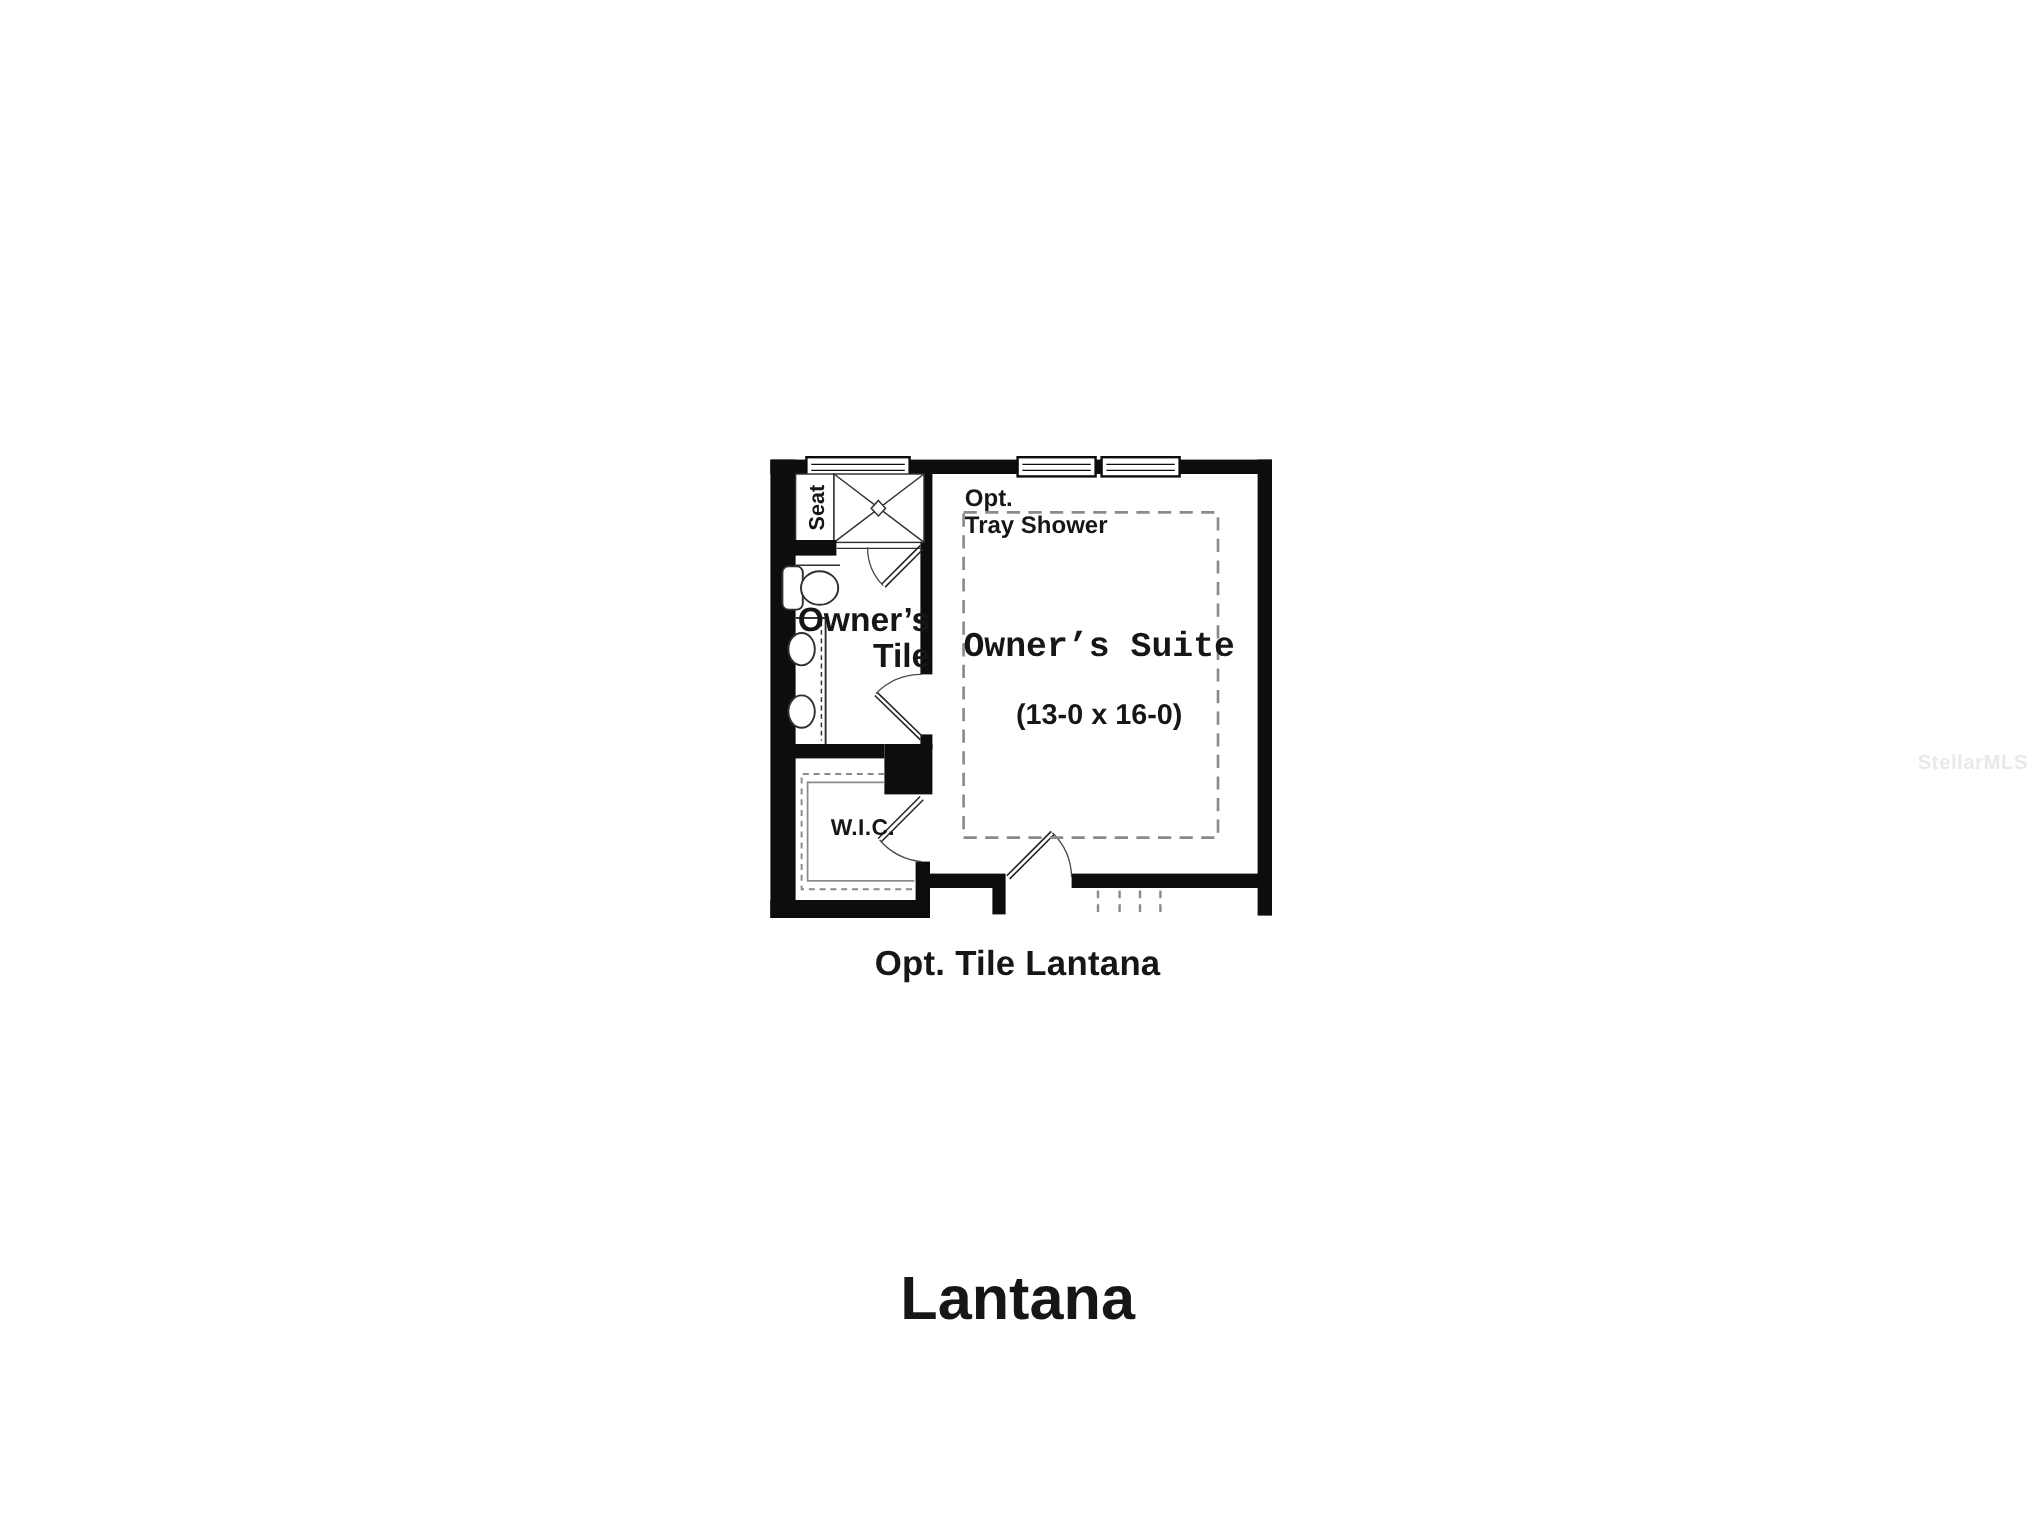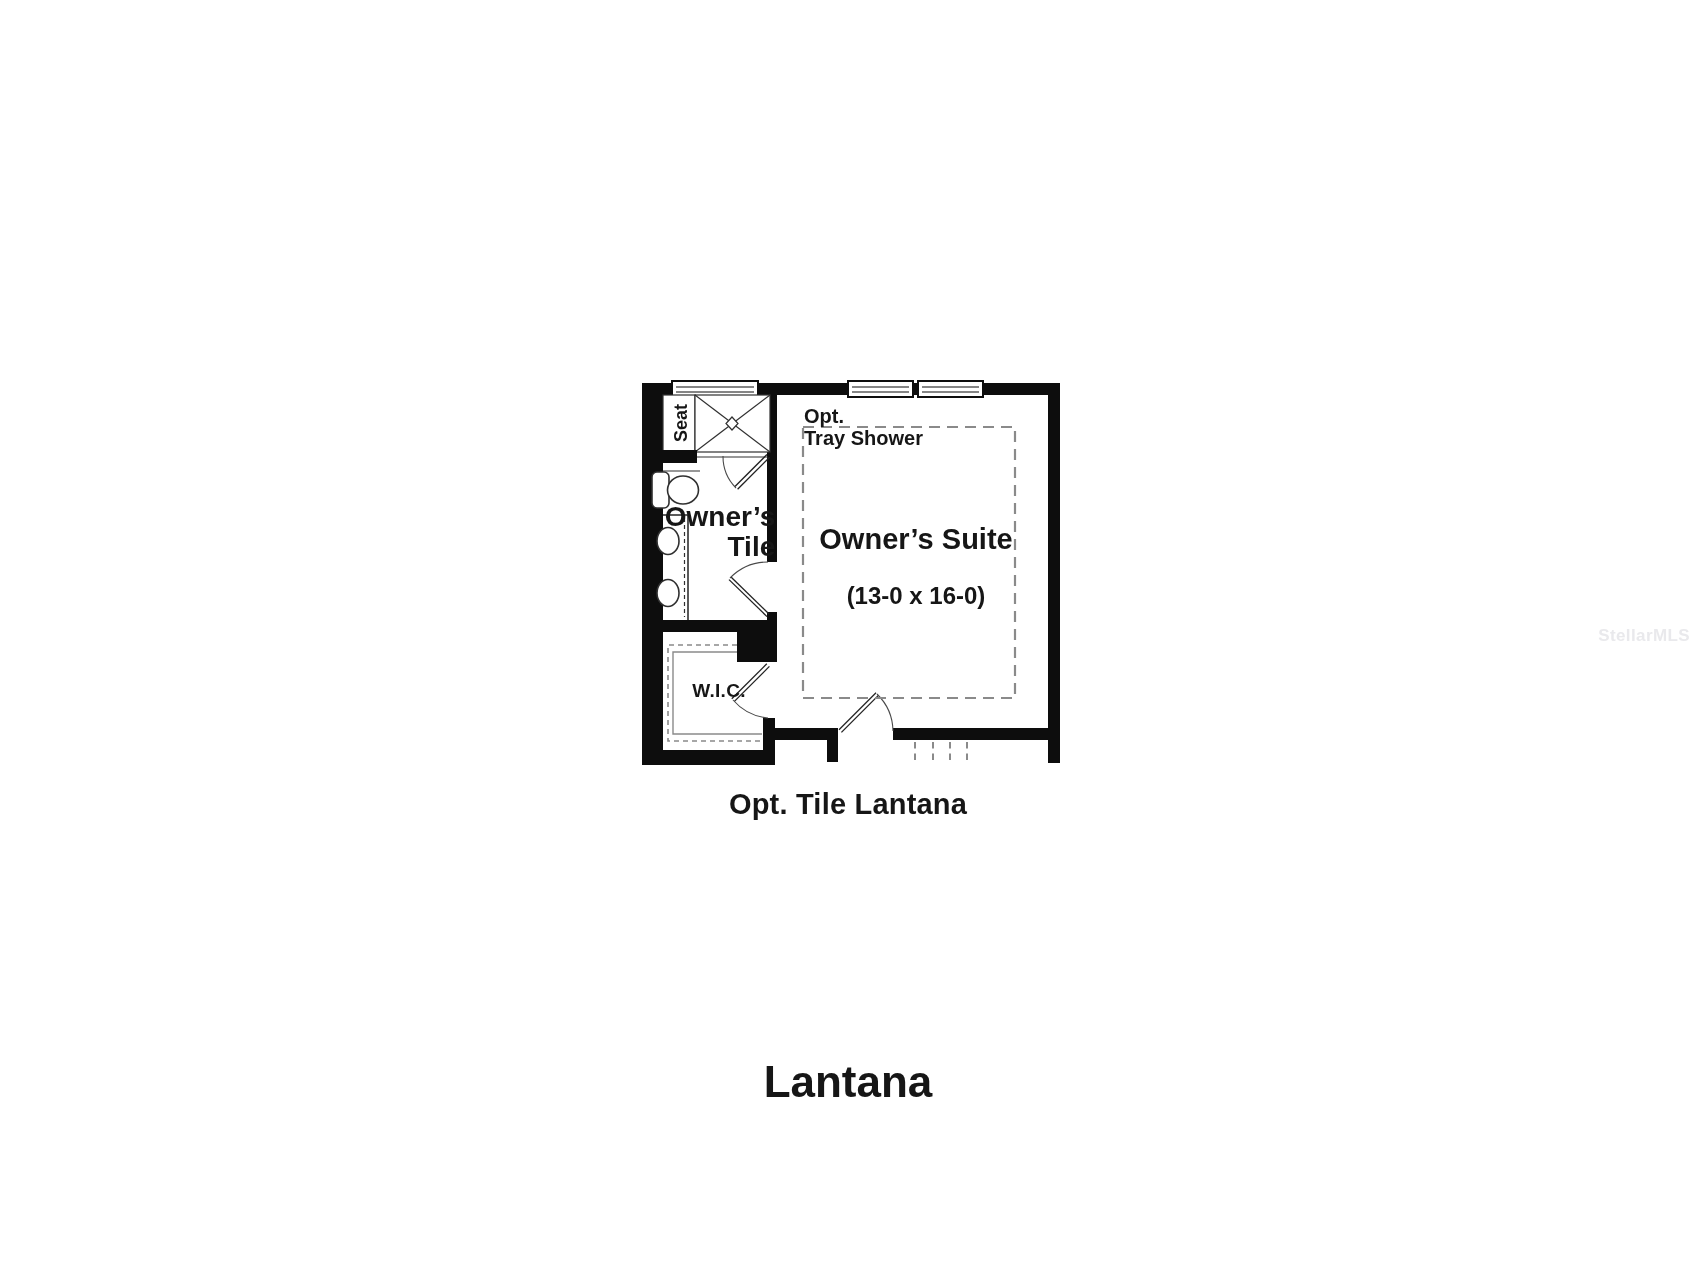--- a/index.html
+++ b/index.html
@@ -28,25 +28,25 @@
   
   .lbl{
     position:absolute;
     color:#161616;
     white-space:nowrap;
   }
   .lbl span{display:block;}
   .lbl-seat{left:681px;top:423px;transform:translate(-50%,-50%) rotate(-90deg);font-size:18px;font-weight:700;}
   .lbl-bath{left:720px;top:532px;transform:translate(-50%,-50%);font-size:28px;line-height:30px;font-weight:700;text-align:right;}
   .lbl-tray{left:804px;top:406px;font-size:20px;line-height:21.5px;font-weight:700;}
-  .lbl-suite-name{left:916px;top:539px;transform:translate(-50%,-50%);font-size:29px;font-weight:700;}
+  .lbl-suite-name{left:916px;top:539px;transform:translate(-50%,-50%);font-size:29px;font-weight:700;font-family:Liberation Mono, monospace;}
   .lbl-suite-dims{left:916px;top:596px;transform:translate(-50%,-50%);font-size:24px;font-weight:600;}
   .lbl-wic{left:719px;top:691px;transform:translate(-50%,-50%);font-size:19px;font-weight:700;letter-spacing:.3px;}
   .lbl-caption{left:848px;top:804px;transform:translate(-50%,-50%);font-size:29px;font-weight:700;letter-spacing:.2px;}
-  .lbl-title{left:848px;top:1082px;transform:translate(-50%,-50%);font-size:44px;line-height:48px;font-weight:700;text-align:center;}
+  .lbl-title{left:848px;top:1082px;transform:translate(-50%,-50%);font-size:51px;line-height:48px;font-weight:700;text-align:center;}
   .lbl-watermark{left:1690px;top:636px;transform:translate(-100%,-50%);font-size:17px;font-weight:600;color:var(--watermark,#e9e9ec);letter-spacing:.4px;}
 </style>
 </head>
 <body>
 
 <div class="canvas">
 
   <svg class="plan" width="1696" height="1272" viewBox="0 0 1696 1272">
 
     <g>

